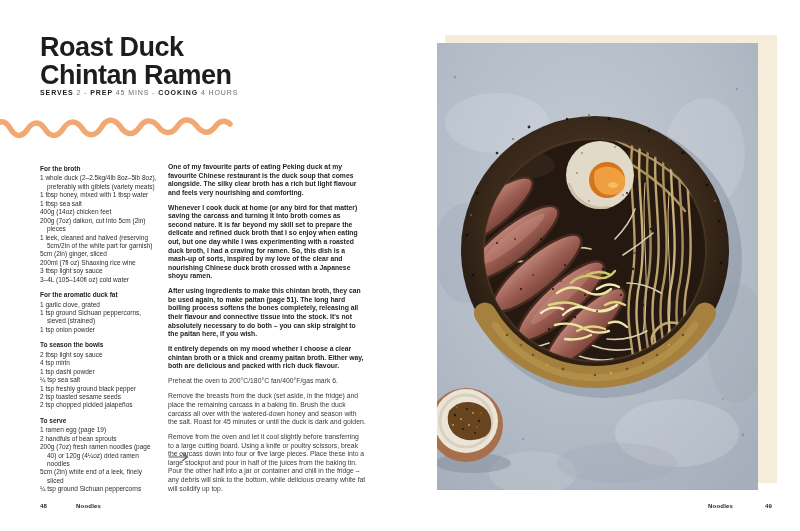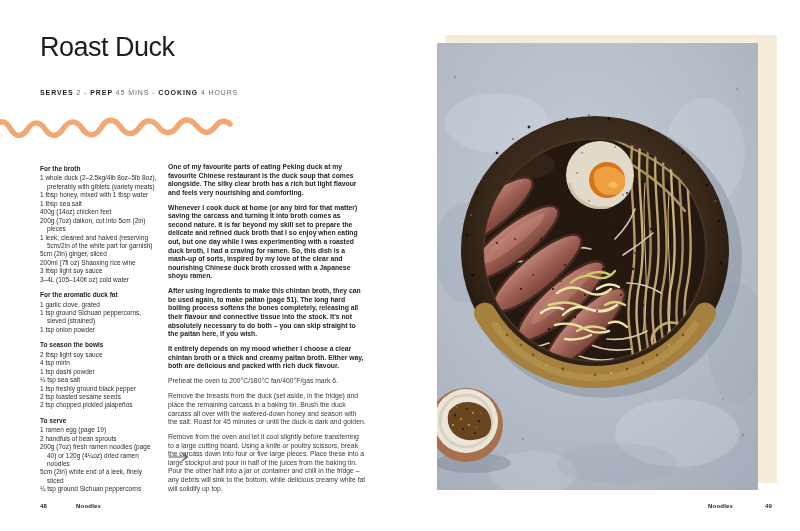--- a/index.html
+++ b/index.html
@@ -9,21 +9,21 @@
   html,body{margin:0;padding:0;}
   body{
     width:800px;height:531px;background:#ffffff;position:relative;overflow:hidden;
     font-family:"Liberation Sans", sans-serif;color:var(--body-text);
     -webkit-font-smoothing:antialiased;
   }
   .abs{position:absolute;}
   
   .title{
     left:40px;top:33px;width:340px;
-    font-size:27px;font-weight:normal;line-height:1.04;letter-spacing:-0.5px;
+    font-size:27px;font-weight:bold;line-height:1.04;letter-spacing:-0.5px;
     color:var(--ink);
   }
   .meta{
     left:40px;top:89px;font-size:7px;letter-spacing:0.9px;color:#6e6e6e;
     white-space:nowrap;
   }
   .meta b{color:var(--ink);font-weight:bold;}
   .squiggle{left:-6px;top:110px;}
   .squiggle path{stroke:var(--accent);}
   .ingredients{
@@ -48,20 +48,21 @@
   .photo-card{
     left:445px;top:35px;width:332px;height:448px;background:var(--cream);
   }
   .photo{left:437px;top:43px;width:321px;height:447px;}
 </style>
 </head>
 <body>
 
 <div class="abs title">
   <div>Roast Duck</div>
+  <div>Chintan Ramen</div>
 </div>
 
 <div class="abs meta">
   <b>SERVES</b>
   <span>2</span>
   <span>-</span>
   <b>PREP</b>
   <span>45 MINS</span>
   <span>-</span>
   <b>COOKING</b>

